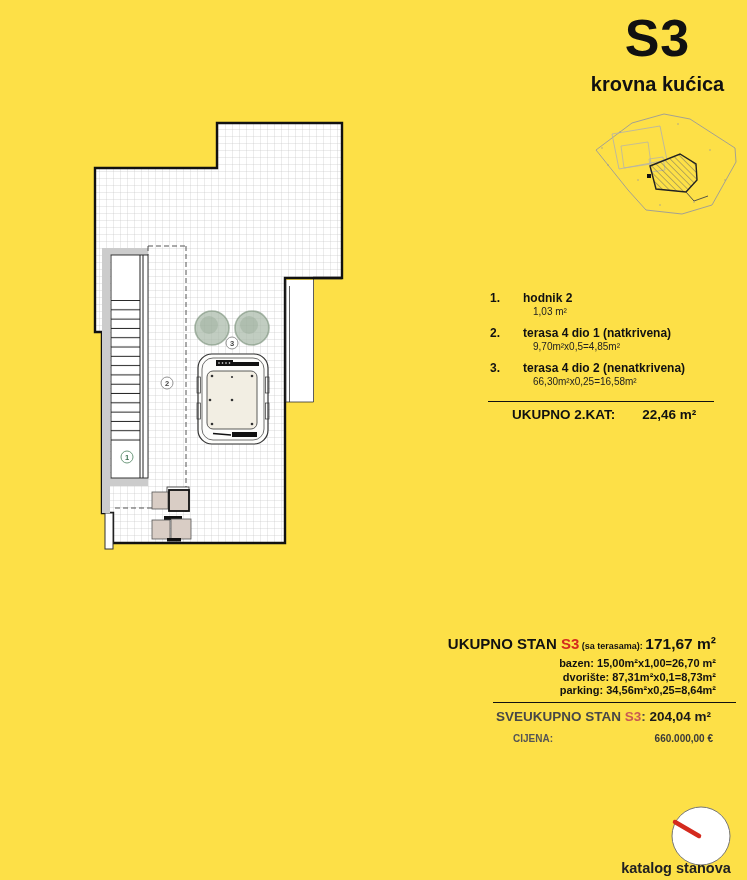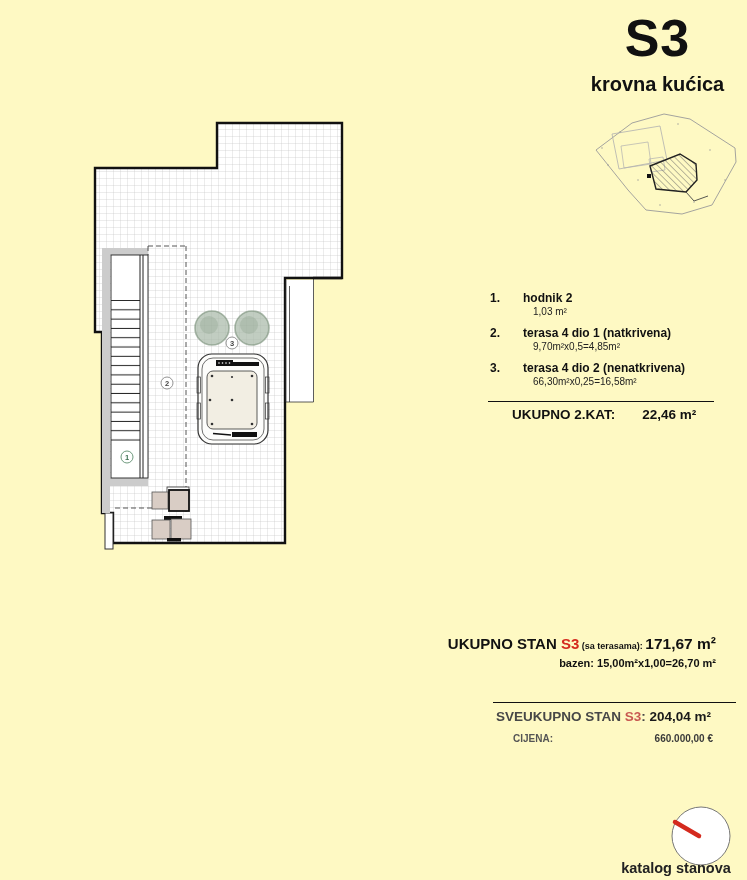--- a/index.html
+++ b/index.html
@@ -1,17 +1,17 @@
 <!DOCTYPE html>
 <html><head>
 <meta charset="utf-8">
 <style>
   html,body{margin:0;padding:0;background:#e8e8e8;}
   .page{
-    position:relative;width:747px;height:880px;background:#fef9c3;
+    position:relative;width:747px;height:880px;background:#fde047;
     font-family:"Liberation Sans",sans-serif;color:#111;overflow:hidden;
   }
   
   .title-block{position:absolute;left:565px;top:12px;width:185px;text-align:center;}
   .unit-code{font-size:52px;line-height:52px;font-weight:bold;letter-spacing:1px;}
   .unit-subtitle{font-size:20px;font-weight:bold;margin-top:9px;}
   
   .legend{position:absolute;left:490px;top:291px;width:256px;}
   .legend-row{display:flex;align-items:baseline;}
   .legend-num{width:33px;font-size:12px;font-weight:bold;flex:none;}
@@ -194,20 +194,22 @@
       <text x="147" y="230.8" fill="#444">3</text>
     </g>
   </svg>
 
   <div class="summary">
     <div>
       <span class="sum-main">UKUPNO STAN </span><span class="sum-main sum-unit">S3</span><span class="sum-note"> (sa terasama): </span><span class="sum-value">171,67 m²</span>
     </div>
     <div class="sum-details">
       <div><span>bazen: </span><span>15,00m²x1,00=26,70 m²</span></div>
+      <div><span>dvorište: </span><span>87,31m²x0,1=8,73m²</span></div>
+      <div><span>parking: </span><span>34,56m²x0,25=8,64m²</span></div>
     </div>
   </div>
 
   <div class="divider" style="left:493px;top:702px;width:243px;"></div>
 
   <div class="grand-row">
     <span>SVEUKUPNO STAN </span><span class="grand-unit">S3</span><span>: </span><span class="grand-value">204,04 m²</span>
   </div>
 
   <div class="price-row">

